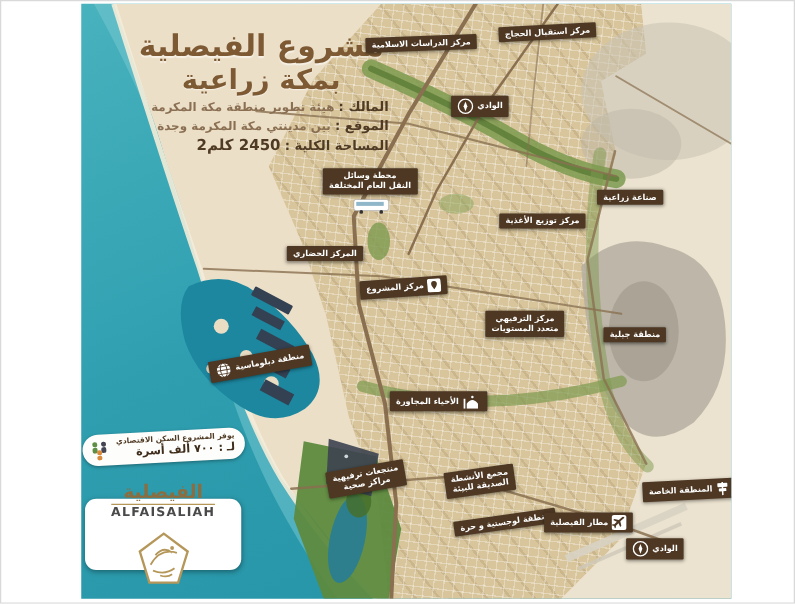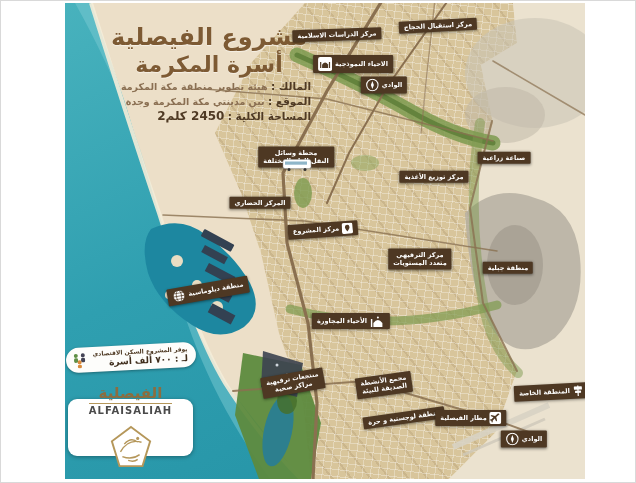--- a/index.html
+++ b/index.html
@@ -117,21 +117,21 @@
         <path d="M98 212 L240 218 L432 248" stroke-width="1.6" opacity="0.8"></path>
         <path d="M168 388 L300 378 L422 414 L472 432" stroke-width="2" opacity="0.85"></path>
         <path d="M427 118 L405 205 L418 300 L452 368" stroke-width="2" opacity="0.8"></path>
         <path d="M428 58 L520 112" stroke-width="1.6" opacity="0.7"></path>
         <path d="M370 -4 L362 70 L356 130" stroke-width="1.4" opacity="0.6"></path>
       </g>
     </svg>
 
     <div class="title-block">
       <span class="title-line1">مشروع الفيصلية</span><br>
-      <span class="title-line2">أسرة المكرمة</span>
+      <span class="title-line2">بمكة زراعية</span>
     </div>
 
     <div class="info-block">
       <div class="info-line">
         <span class="lbl">المالك :</span>
         <span class="val">هيئة تطوير منطقة مكة المكرمة</span>
       </div>
       <div class="info-line">
         <span class="lbl">الموقع :</span>
         <span class="val">بين مدينتي مكة المكرمة وجدة</span>
@@ -146,45 +146,32 @@
         <div class="tag" style="left: 373px; top: 23px; transform: translate(-50%, -50%) rotate(-3deg);">
           <span class="tagtext">
             <span class="ln">مركز استقبال الحجاج</span>
           </span>
         </div>
         <div class="tag" style="left: 272px; top: 32px; transform: translate(-50%, -50%) rotate(-2deg);">
           <span class="tagtext">
             <span class="ln">مركز الدراسات الاسلامية</span>
           </span>
         </div>
-        <div class="tag" style="left: 288px; top: 61px; transform: translate(-50%, -50%) rotate(0deg);">
-          <span class="tagtext">
-            <span class="ln">الاحياء النموذجية</span>
-          </span>
-          <span class="tagicon">
-            <svg width="14" height="14" viewBox="0 0 14 14">
-              <rect width="14" height="14" rx="2" fill="#fff"></rect>
-              <path d="M4 11V7.5Q7 3.5 10 7.5V11Z" fill="#4e3823"></path>
-              <rect x="2" y="5" width="1.2" height="6" fill="#4e3823"></rect>
-              <rect x="10.8" y="5" width="1.2" height="6" fill="#4e3823"></rect>
-            </svg>
-          </span>
-        </div>
         <div class="tag" style="left: 319px; top: 82px; transform: translate(-50%, -50%) rotate(0deg);">
           <span class="tagtext">
             <span class="ln">الوادي</span>
           </span>
           <span class="tagicon">
             <svg width="13" height="13" viewBox="0 0 13 13">
               <circle cx="6.5" cy="6.5" r="5.7" fill="#4e3823" stroke="#fff" stroke-width="1.1"></circle>
               <path d="M6.5 2.6 L8 6.5 6.5 10.4 5 6.5Z" fill="#fff"></path>
             </svg>
           </span>
         </div>
-        <div class="tag" style="left: 231px; top: 154px; transform: translate(-50%, -50%) rotate(0deg);">
+        <div class="tag" style="left: 231px; top: 142px; transform: translate(-50%, -50%) rotate(0deg);">
           <span class="tagtext">
             <span class="ln">محطة وسائل</span>
             <span class="ln">النقل العام المختلفة</span>
           </span>
         </div>
         <div class="tag icon-only" style="left: 232px; top: 162px; transform: translate(-50%, -50%) rotate(0deg);">
           <span class="tagicon">
             <svg width="30" height="13" viewBox="0 0 30 13">
               <rect x="1" y="1" width="28" height="9" rx="2" fill="#fff" stroke="#9a9a9a" stroke-width="0.5"></rect>
               <rect x="3" y="3" width="22" height="3.2" fill="#8fb6c9"></rect>

